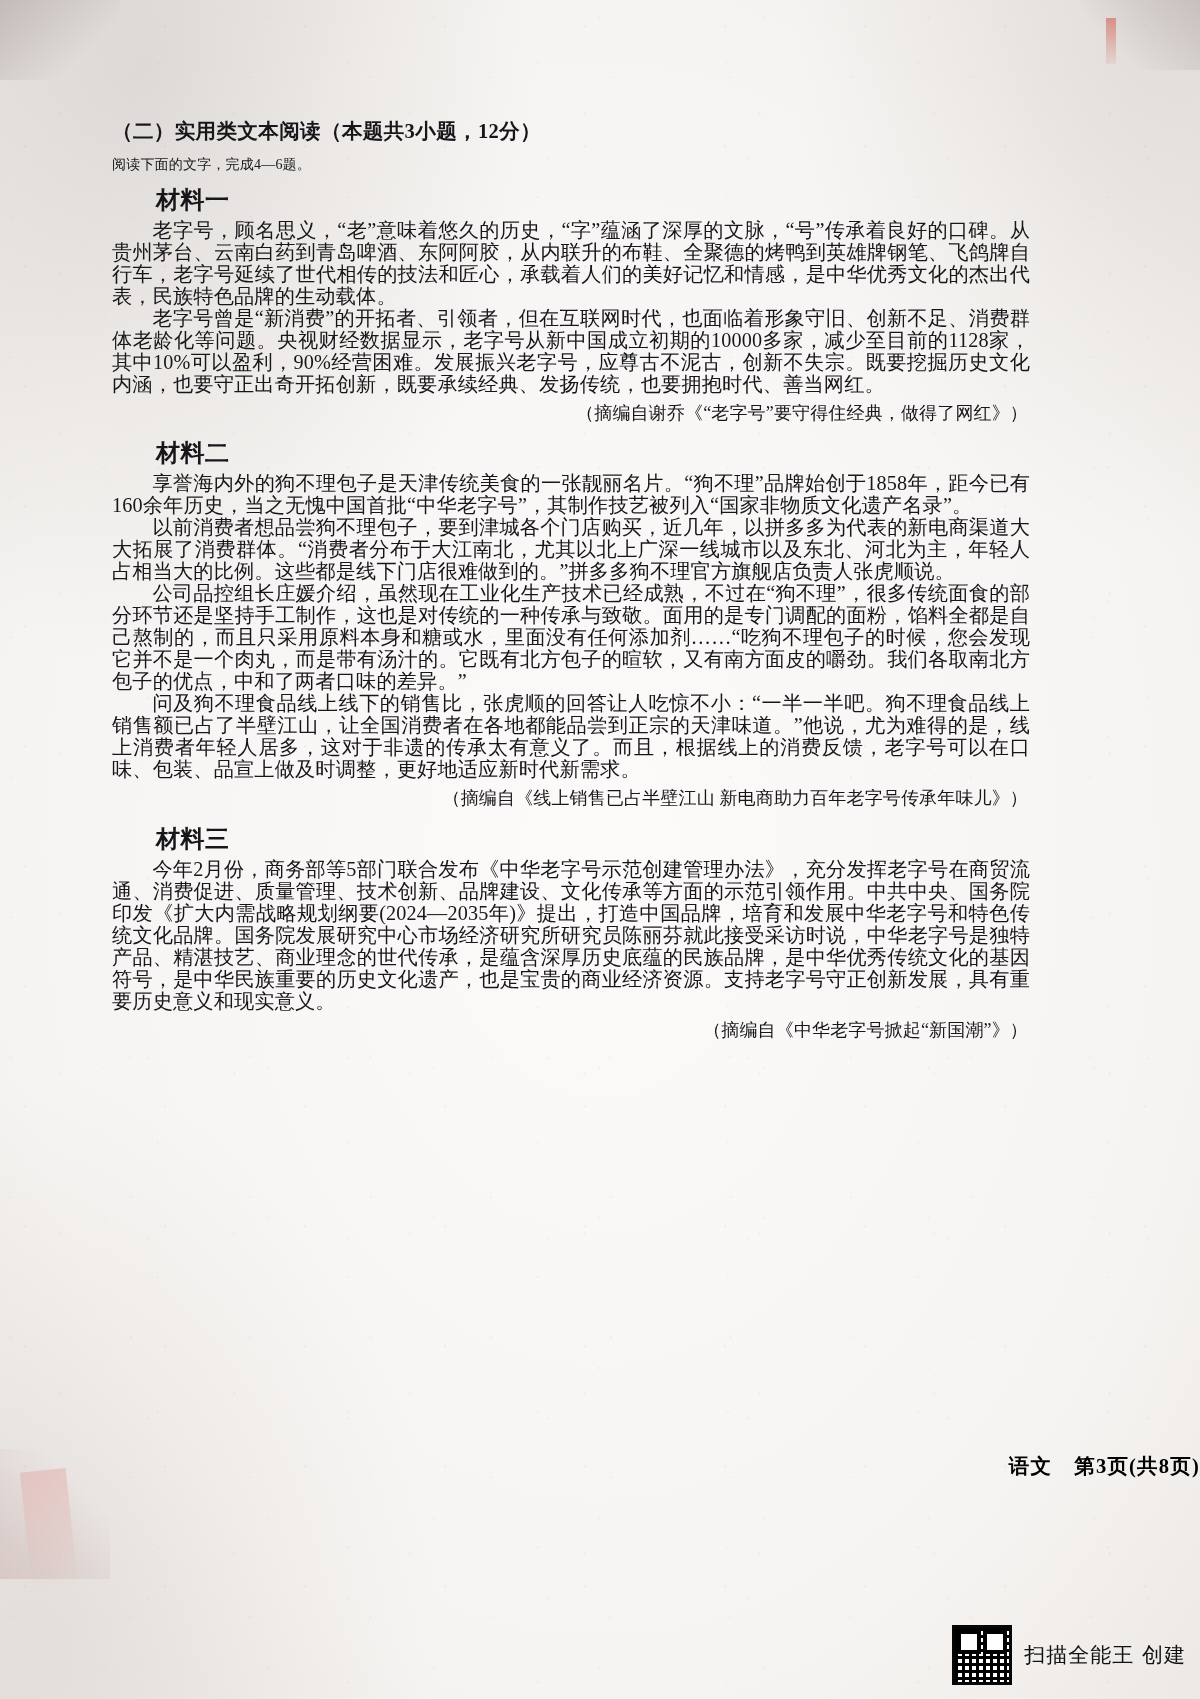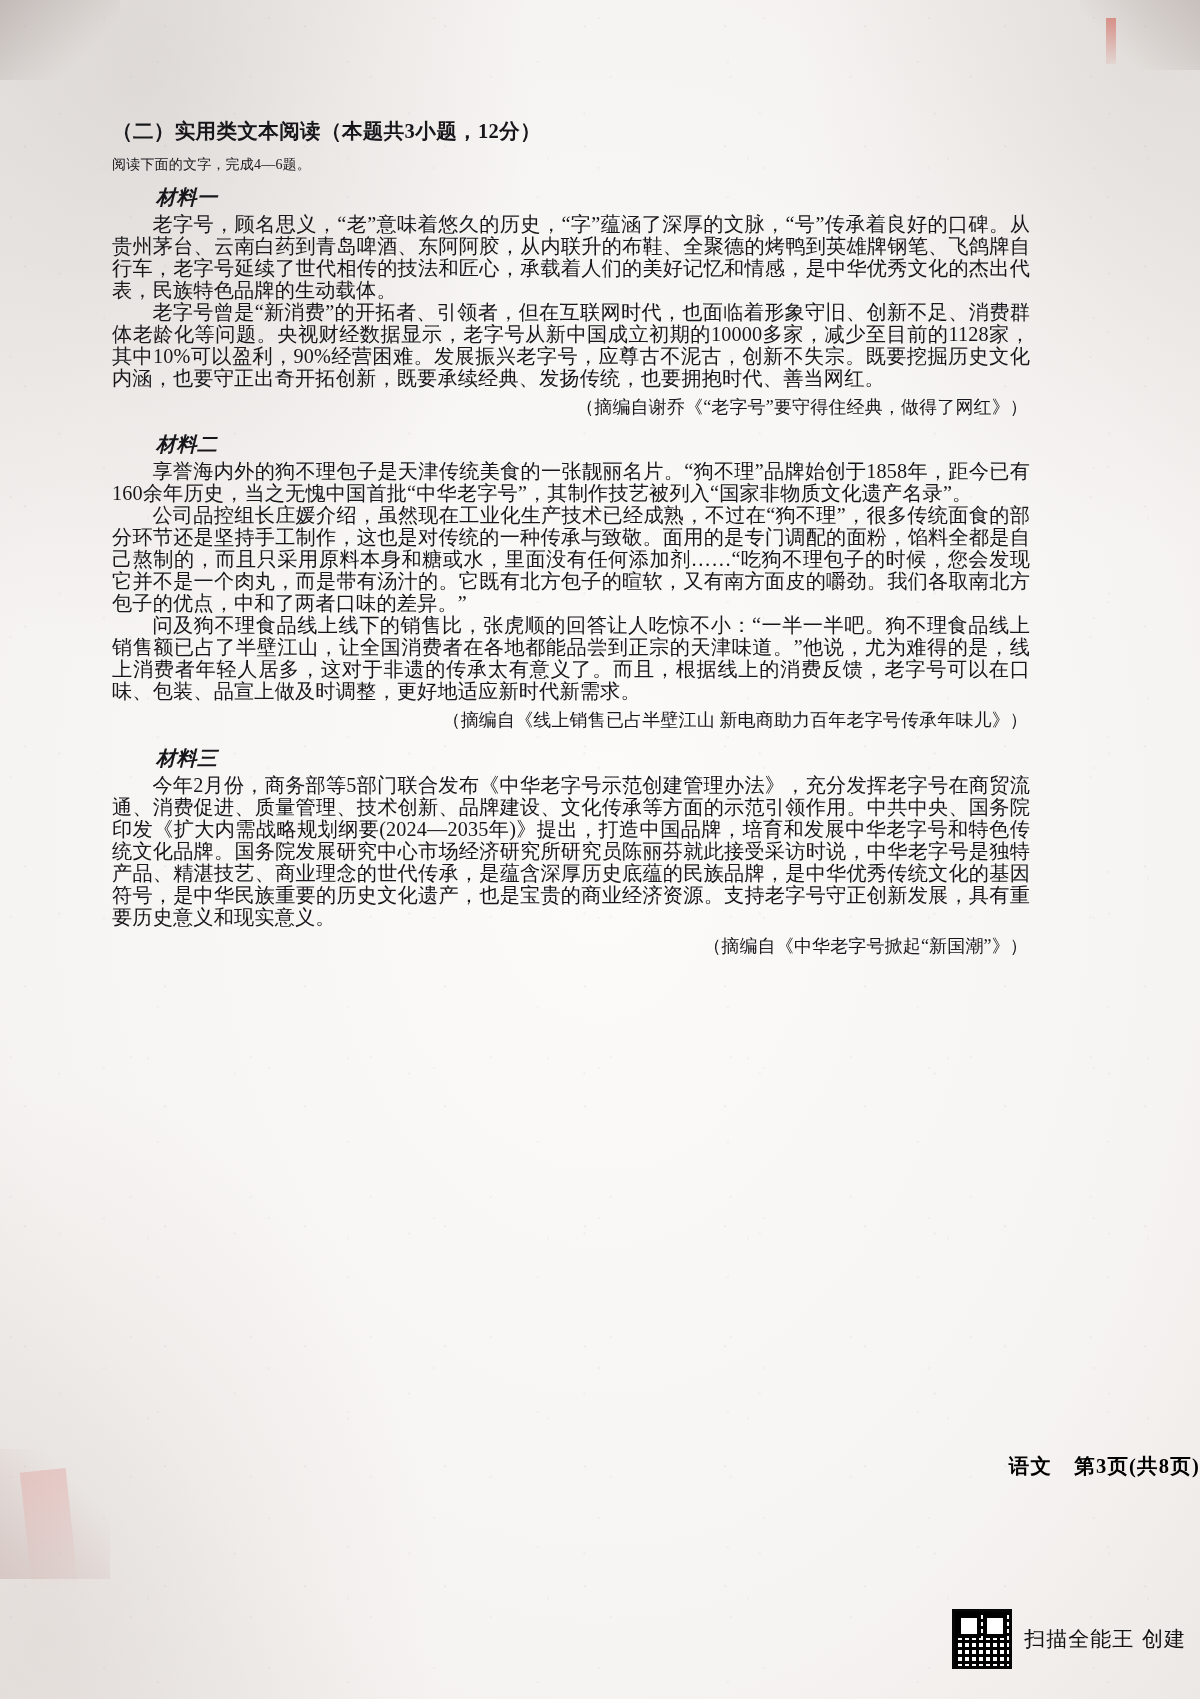--- a/index.html
+++ b/index.html
@@ -59,25 +59,24 @@
     line-height:1.5;
   }
   .lead{
     font-size:14px;
     margin:0 0 6px 0;
     line-height:1.5;
     letter-spacing:.2px;
   }
   .mat-label{
     font-weight:bold;
-    font-size:20px;
+    font-size:24px;
     margin:7px 0 1px 44px;
     line-height:1.5;
     letter-spacing:.5px;
-    font-style:italic;
   }
   p.body{
     margin:0;
     font-size:20.2px;
     line-height:22px;
     text-align:justify;
     text-justify:inter-character;
     text-indent:2em;
     letter-spacing:.15px;
     word-break:break-all;
@@ -96,21 +95,21 @@
     top:1452px;
     text-align:right;
     font-size:20.5px;
     font-weight:bold;
     letter-spacing:1.2px;
   }
   .footer .sp{ display:inline-block; width:22px; }
 
   
   #wm{
-    position:absolute; right:14px; bottom:30px;
+    position:absolute; right:14px; bottom:14px;
     display:flex; align-items:center; gap:12px;
   }
   #wm .qr{
     width:60px; height:60px;
     background-color:#fff;
     background-image:
       linear-gradient(90deg, #000 50%, transparent 50%),
       linear-gradient(#000 50%, transparent 50%);
     background-size: 7px 7px, 7px 7px;
     border:3px solid #111;
@@ -150,20 +149,21 @@
   <div>
     <div class="mat-label">材料一</div>
     <p class="body">老字号，顾名思义，“老”意味着悠久的历史，“字”蕴涵了深厚的文脉，“号”传承着良好的口碑。从贵州茅台、云南白药到青岛啤酒、东阿阿胶，从内联升的布鞋、全聚德的烤鸭到英雄牌钢笔、飞鸽牌自行车，老字号延续了世代相传的技法和匠心，承载着人们的美好记忆和情感，是中华优秀文化的杰出代表，民族特色品牌的生动载体。</p>
     <p class="body">老字号曾是“新消费”的开拓者、引领者，但在互联网时代，也面临着形象守旧、创新不足、消费群体老龄化等问题。央视财经数据显示，老字号从新中国成立初期的10000多家，减少至目前的1128家，其中10%可以盈利，90%经营困难。发展振兴老字号，应尊古不泥古，创新不失宗。既要挖掘历史文化内涵，也要守正出奇开拓创新，既要承续经典、发扬传统，也要拥抱时代、善当网红。</p>
     <p class="cite">（摘编自谢乔《“老字号”要守得住经典，做得了网红》）</p>
   </div>
 
   <div>
     <div class="mat-label">材料二</div>
     <p class="body">享誉海内外的狗不理包子是天津传统美食的一张靓丽名片。“狗不理”品牌始创于1858年，距今已有160余年历史，当之无愧中国首批“中华老字号”，其制作技艺被列入“国家非物质文化遗产名录”。</p>
+    <p class="body">以前消费者想品尝狗不理包子，要到津城各个门店购买，近几年，以拼多多为代表的新电商渠道大大拓展了消费群体。“消费者分布于大江南北，尤其以北上广深一线城市以及东北、河北为主，年轻人占相当大的比例。这些都是线下门店很难做到的。”拼多多狗不理官方旗舰店负责人张虎顺说。</p>
     <p class="body">公司品控组长庄媛介绍，虽然现在工业化生产技术已经成熟，不过在“狗不理”，很多传统面食的部分环节还是坚持手工制作，这也是对传统的一种传承与致敬。面用的是专门调配的面粉，馅料全都是自己熬制的，而且只采用原料本身和糖或水，里面没有任何添加剂……“吃狗不理包子的时候，您会发现它并不是一个肉丸，而是带有汤汁的。它既有北方包子的暄软，又有南方面皮的嚼劲。我们各取南北方包子的优点，中和了两者口味的差异。”</p>
     <p class="body">问及狗不理食品线上线下的销售比，张虎顺的回答让人吃惊不小：“一半一半吧。狗不理食品线上销售额已占了半壁江山，让全国消费者在各地都能品尝到正宗的天津味道。”他说，尤为难得的是，线上消费者年轻人居多，这对于非遗的传承太有意义了。而且，根据线上的消费反馈，老字号可以在口味、包装、品宣上做及时调整，更好地适应新时代新需求。</p>
     <p class="cite">（摘编自《线上销售已占半壁江山 新电商助力百年老字号传承年味儿》）</p>
   </div>
 
   <div>
     <div class="mat-label">材料三</div>
     <p class="body">今年2月份，商务部等5部门联合发布《中华老字号示范创建管理办法》，充分发挥老字号在商贸流通、消费促进、质量管理、技术创新、品牌建设、文化传承等方面的示范引领作用。中共中央、国务院印发《扩大内需战略规划纲要(2024—2035年)》提出，打造中国品牌，培育和发展中华老字号和特色传统文化品牌。国务院发展研究中心市场经济研究所研究员陈丽芬就此接受采访时说，中华老字号是独特产品、精湛技艺、商业理念的世代传承，是蕴含深厚历史底蕴的民族品牌，是中华优秀传统文化的基因符号，是中华民族重要的历史文化遗产，也是宝贵的商业经济资源。支持老字号守正创新发展，具有重要历史意义和现实意义。</p>
     <p class="cite">（摘编自《中华老字号掀起“新国潮”》）</p>
   </div>

